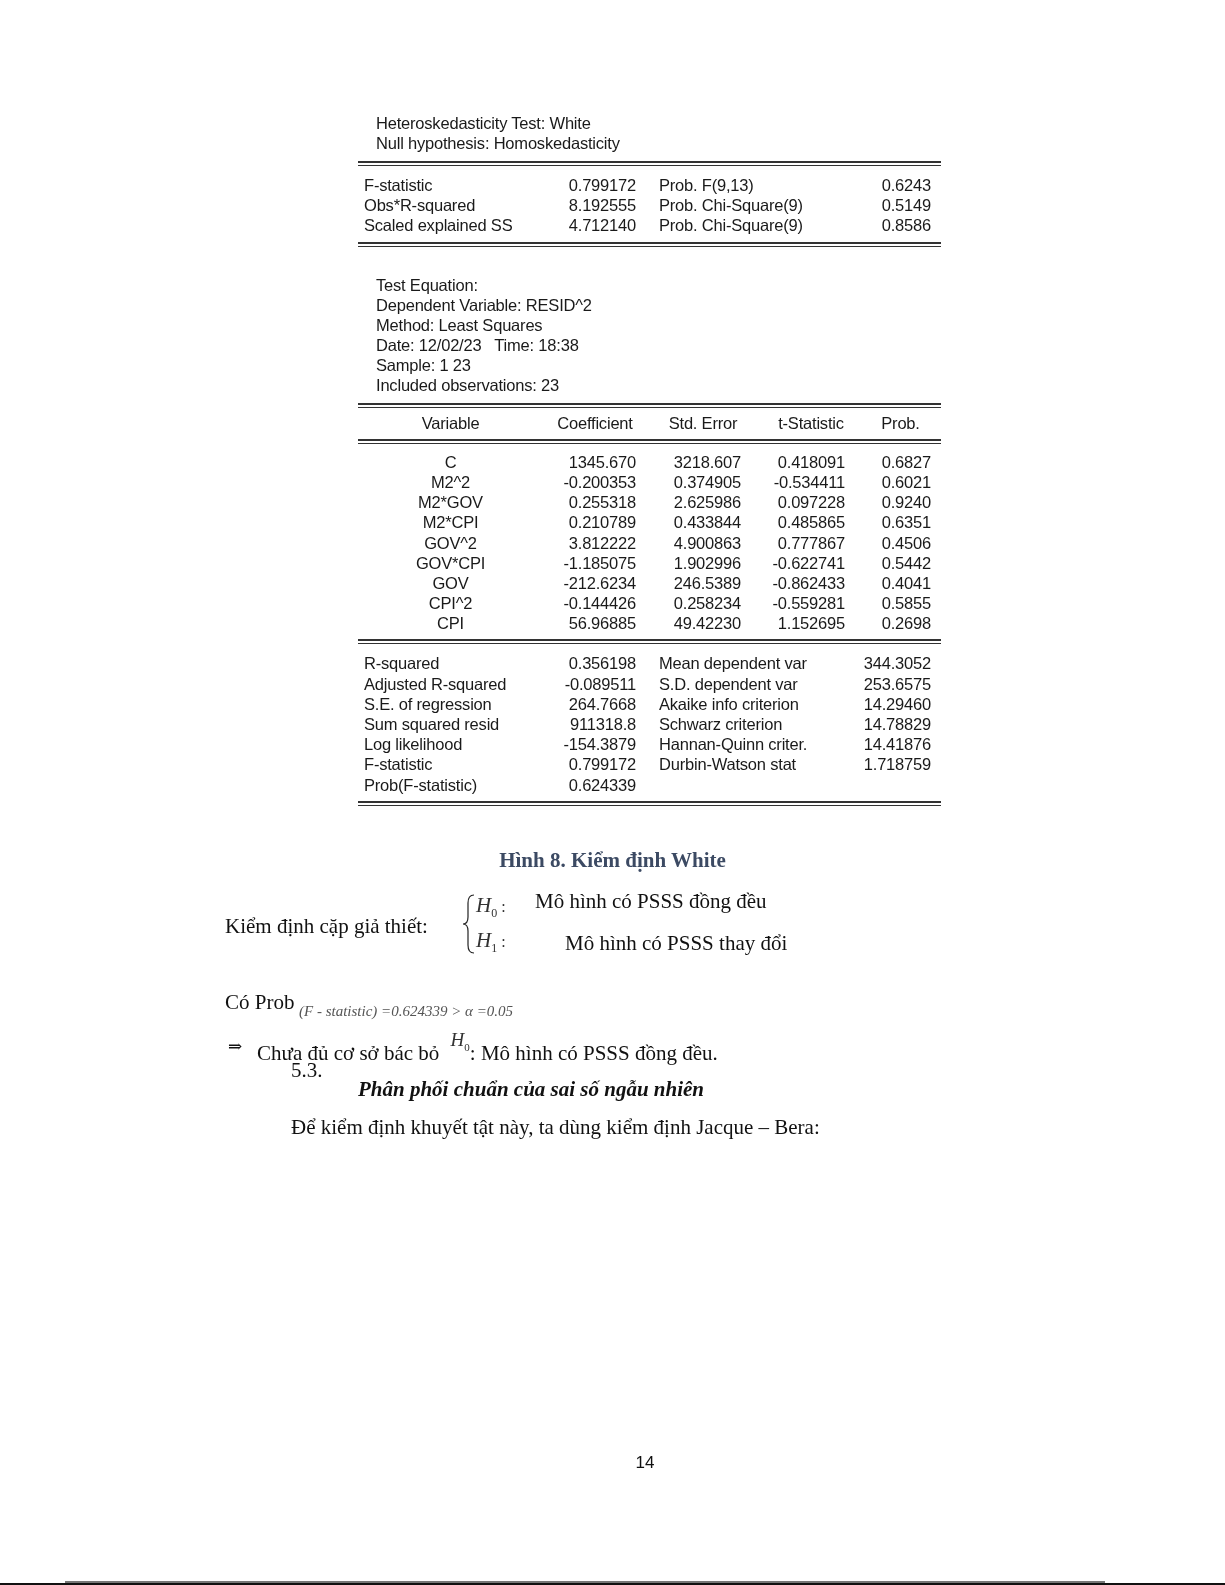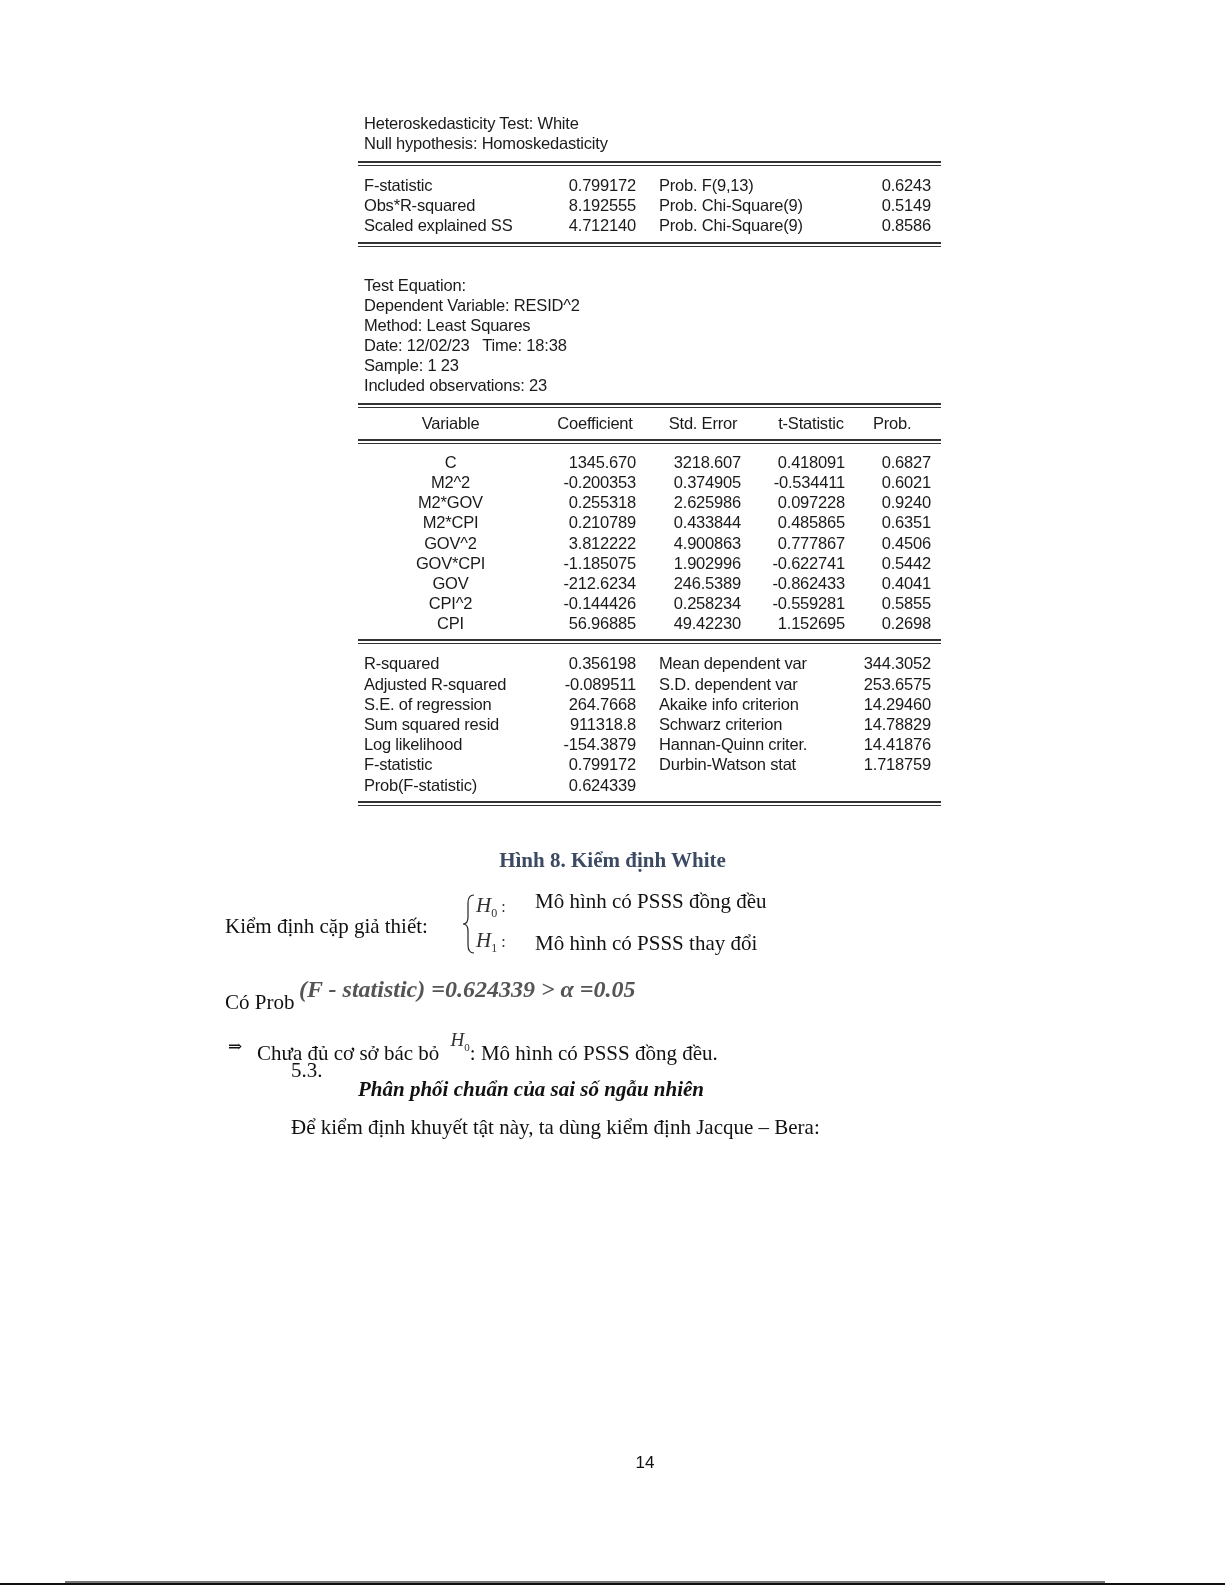--- a/index.html
+++ b/index.html
@@ -2,42 +2,42 @@
 <html><head>
 <meta charset="utf-8">
 <style>
   html, body { margin: 0; padding: 0; background: #ffffff; }
   body { width: 1225px; height: 1585px; position: relative; overflow: hidden; }
   .sans { font-family: "Liberation Sans", "DejaVu Sans", sans-serif; color: #1a1a1a; }
   .serif { font-family: "Liberation Serif", "DejaVu Serif", serif; color: #111; }
 
   
   #eviews { position: absolute; left: 358px; top: 113px; width: 583px; font-size: 16.5px; letter-spacing: -0.2px; }
-  .hdr-line { height: 20px; line-height: 20px; padding-left: 6px; white-space: nowrap; }
+  .hdr-line { height: 20px; line-height: 20px; padding-left: 6px; white-space: nowrap; margin-left: 12px; }
   .dbl-rule { border-top: 2px solid #333; border-bottom: 1.2px solid #333; height: 2px; margin: 0; }
   .row { position: relative; height: 20.2px; line-height: 20.2px; white-space: nowrap; }
   .c { position: absolute; top: 0; }
 
   
   .t1 .l1 { left: 6px; }
   .t1 .v1 { right: 305px; text-align: right; }
   .t1 .l2 { left: 301px; }
   .t1 .v2 { right: 10px; text-align: right; }
 
   
   .t2 .var { left: 0; width: 185px; text-align: center; }
   .t2 .coef { right: 305px; text-align: right; }
   .t2 .se { right: 200px; text-align: right; }
   .t2 .ts { right: 96px; text-align: right; }
   .t2 .pr { right: 10px; text-align: right; }
   .t2h .var { left: 0; width: 185px; text-align: center; }
   .t2h .coef { left: 192px; width: 90px; text-align: center; }
   .t2h .se { left: 306px; width: 78px; text-align: center; }
   .t2h .ts { left: 408px; width: 90px; text-align: center; }
-  .t2h .pr { left: 515px; width: 55px; }
+  .t2h .pr { left: 515px; width: 55px; text-align: center; }
 
   
   .t3 .l1 { left: 6px; }
   .t3 .v1 { right: 305px; text-align: right; }
   .t3 .l2 { left: 301px; }
   .t3 .v2 { right: 10px; text-align: right; }
 
   
   #caption { position: absolute; left: 0; width: 1225px; top: 848px; text-align: center; font-size: 21px; font-weight: bold; color: #3c4a63; }
   .para { position: absolute; font-size: 21px; white-space: nowrap; }
@@ -228,24 +228,24 @@
 <svg class="brace" style="left:462px; top:893px;" width="14" height="62">
   <path d="M12 2 Q6 2 6 10 L6 24 Q6 31 1 31 Q6 31 6 38 L6 52 Q6 60 12 60" fill="none" stroke="#222" stroke-width="1.2"></path>
 </svg>
 <div class="para" style="left:476px; top:893px;">
   <span class="italic-math">H</span><sub class="italic-math" style="font-size:12px; font-style:normal;">0</sub><span class="italic-math" style="font-style:normal; font-size:16px;"> :</span>
 </div>
 <div class="para serif" style="left:535px; top:889px;">Mô hình có PSSS đồng đều</div>
 <div class="para" style="left:476px; top:928px;">
   <span class="italic-math">H</span><sub class="italic-math" style="font-size:12px; font-style:normal;">1</sub><span class="italic-math" style="font-style:normal; font-size:16px;"> :</span>
 </div>
-<div class="para serif" style="left:535px; top:931px;">Mô hình có PSSS thay đổi</div>
+<div class="para serif" style="left:565px; top:931px;">Mô hình có PSSS thay đổi</div>
 
 <div class="para serif" style="left:225px; top:990px;">Có Prob</div>
-<div class="para" style="left:299px; top:976px; font-size:24px;font-weight:bold;">
+<div class="para" style="left:299px; top:1003px; font-size:15px;">
   <span class="italic-math math-gray">(F - statistic) =0.624339 &gt; α =0.05</span>
 </div>
 
 <div class="para serif" style="left:228px; top:1036px; font-size:17px;">⇒</div>
 <div class="para serif" style="left:257px; top:1041px;">
   <span>Chưa đủ cơ sở bác bỏ</span>
   <span style="position:relative; top:-14px; margin-left:6px; font-size:19px;text-align:right;" class="italic-math"><span>H</span><sub style="font-size:11px; font-style:normal;">0</sub></span><span>: Mô hình có PSSS đồng đều.</span>
 </div>
 
 <div class="para serif" style="left:291px; top:1058px; font-weight:normal;">5.3.</div>

